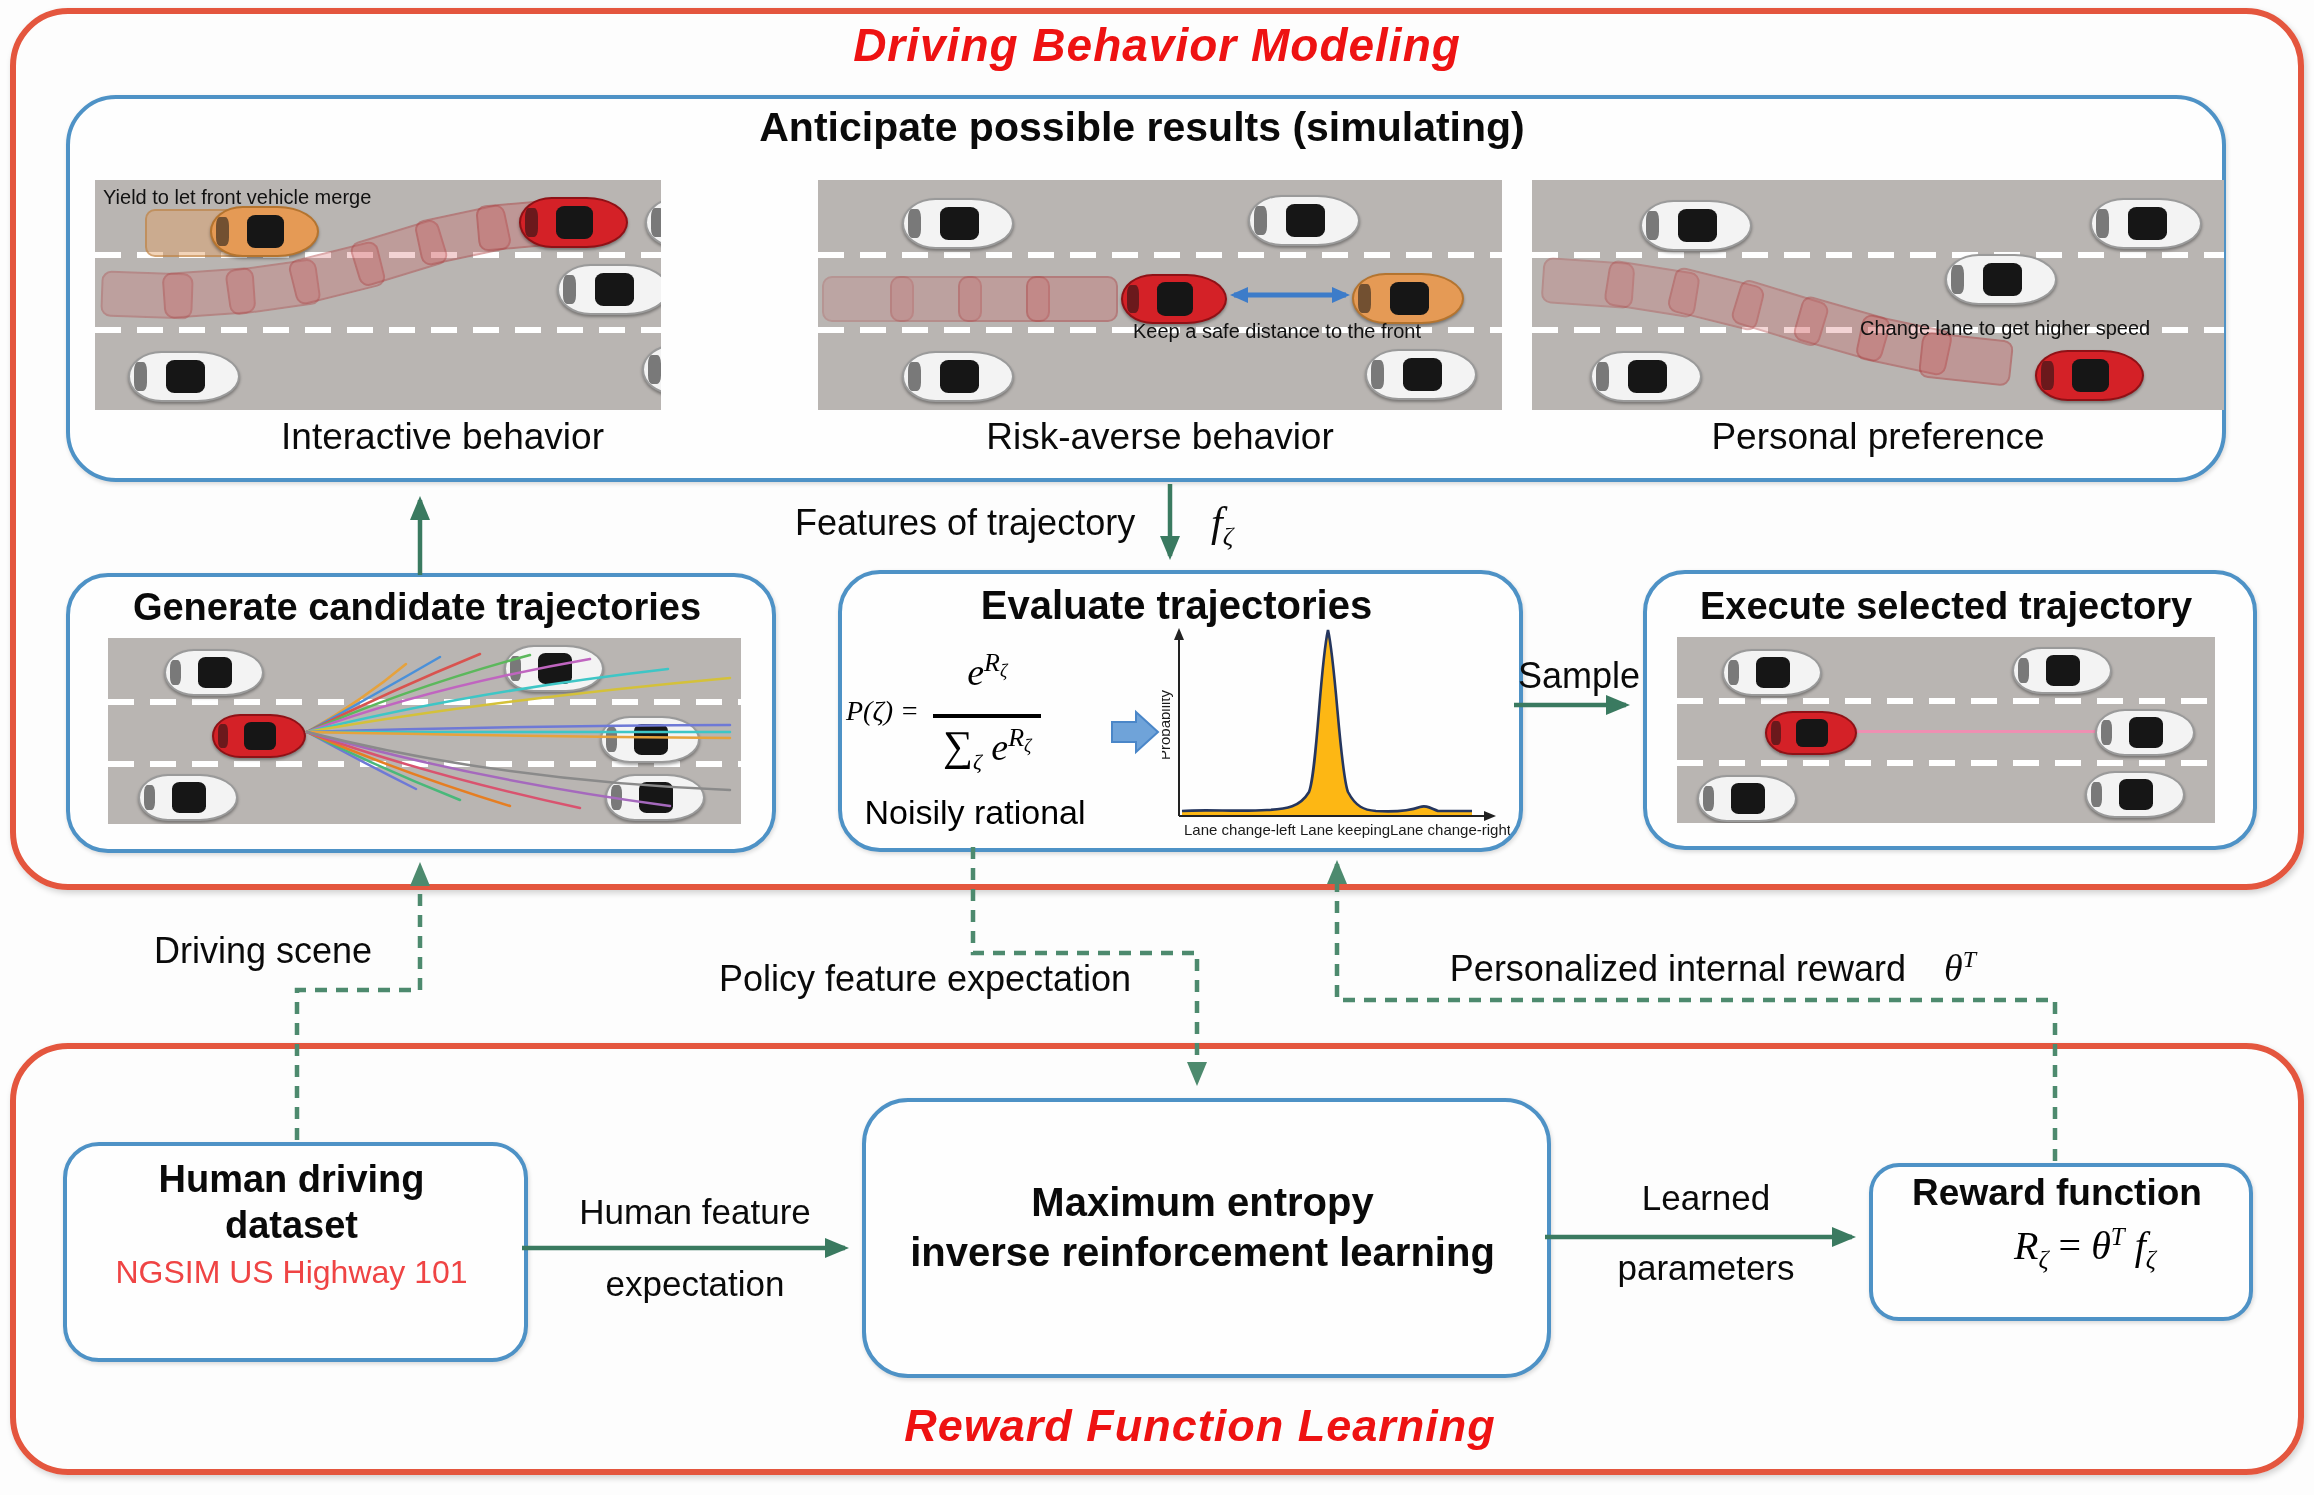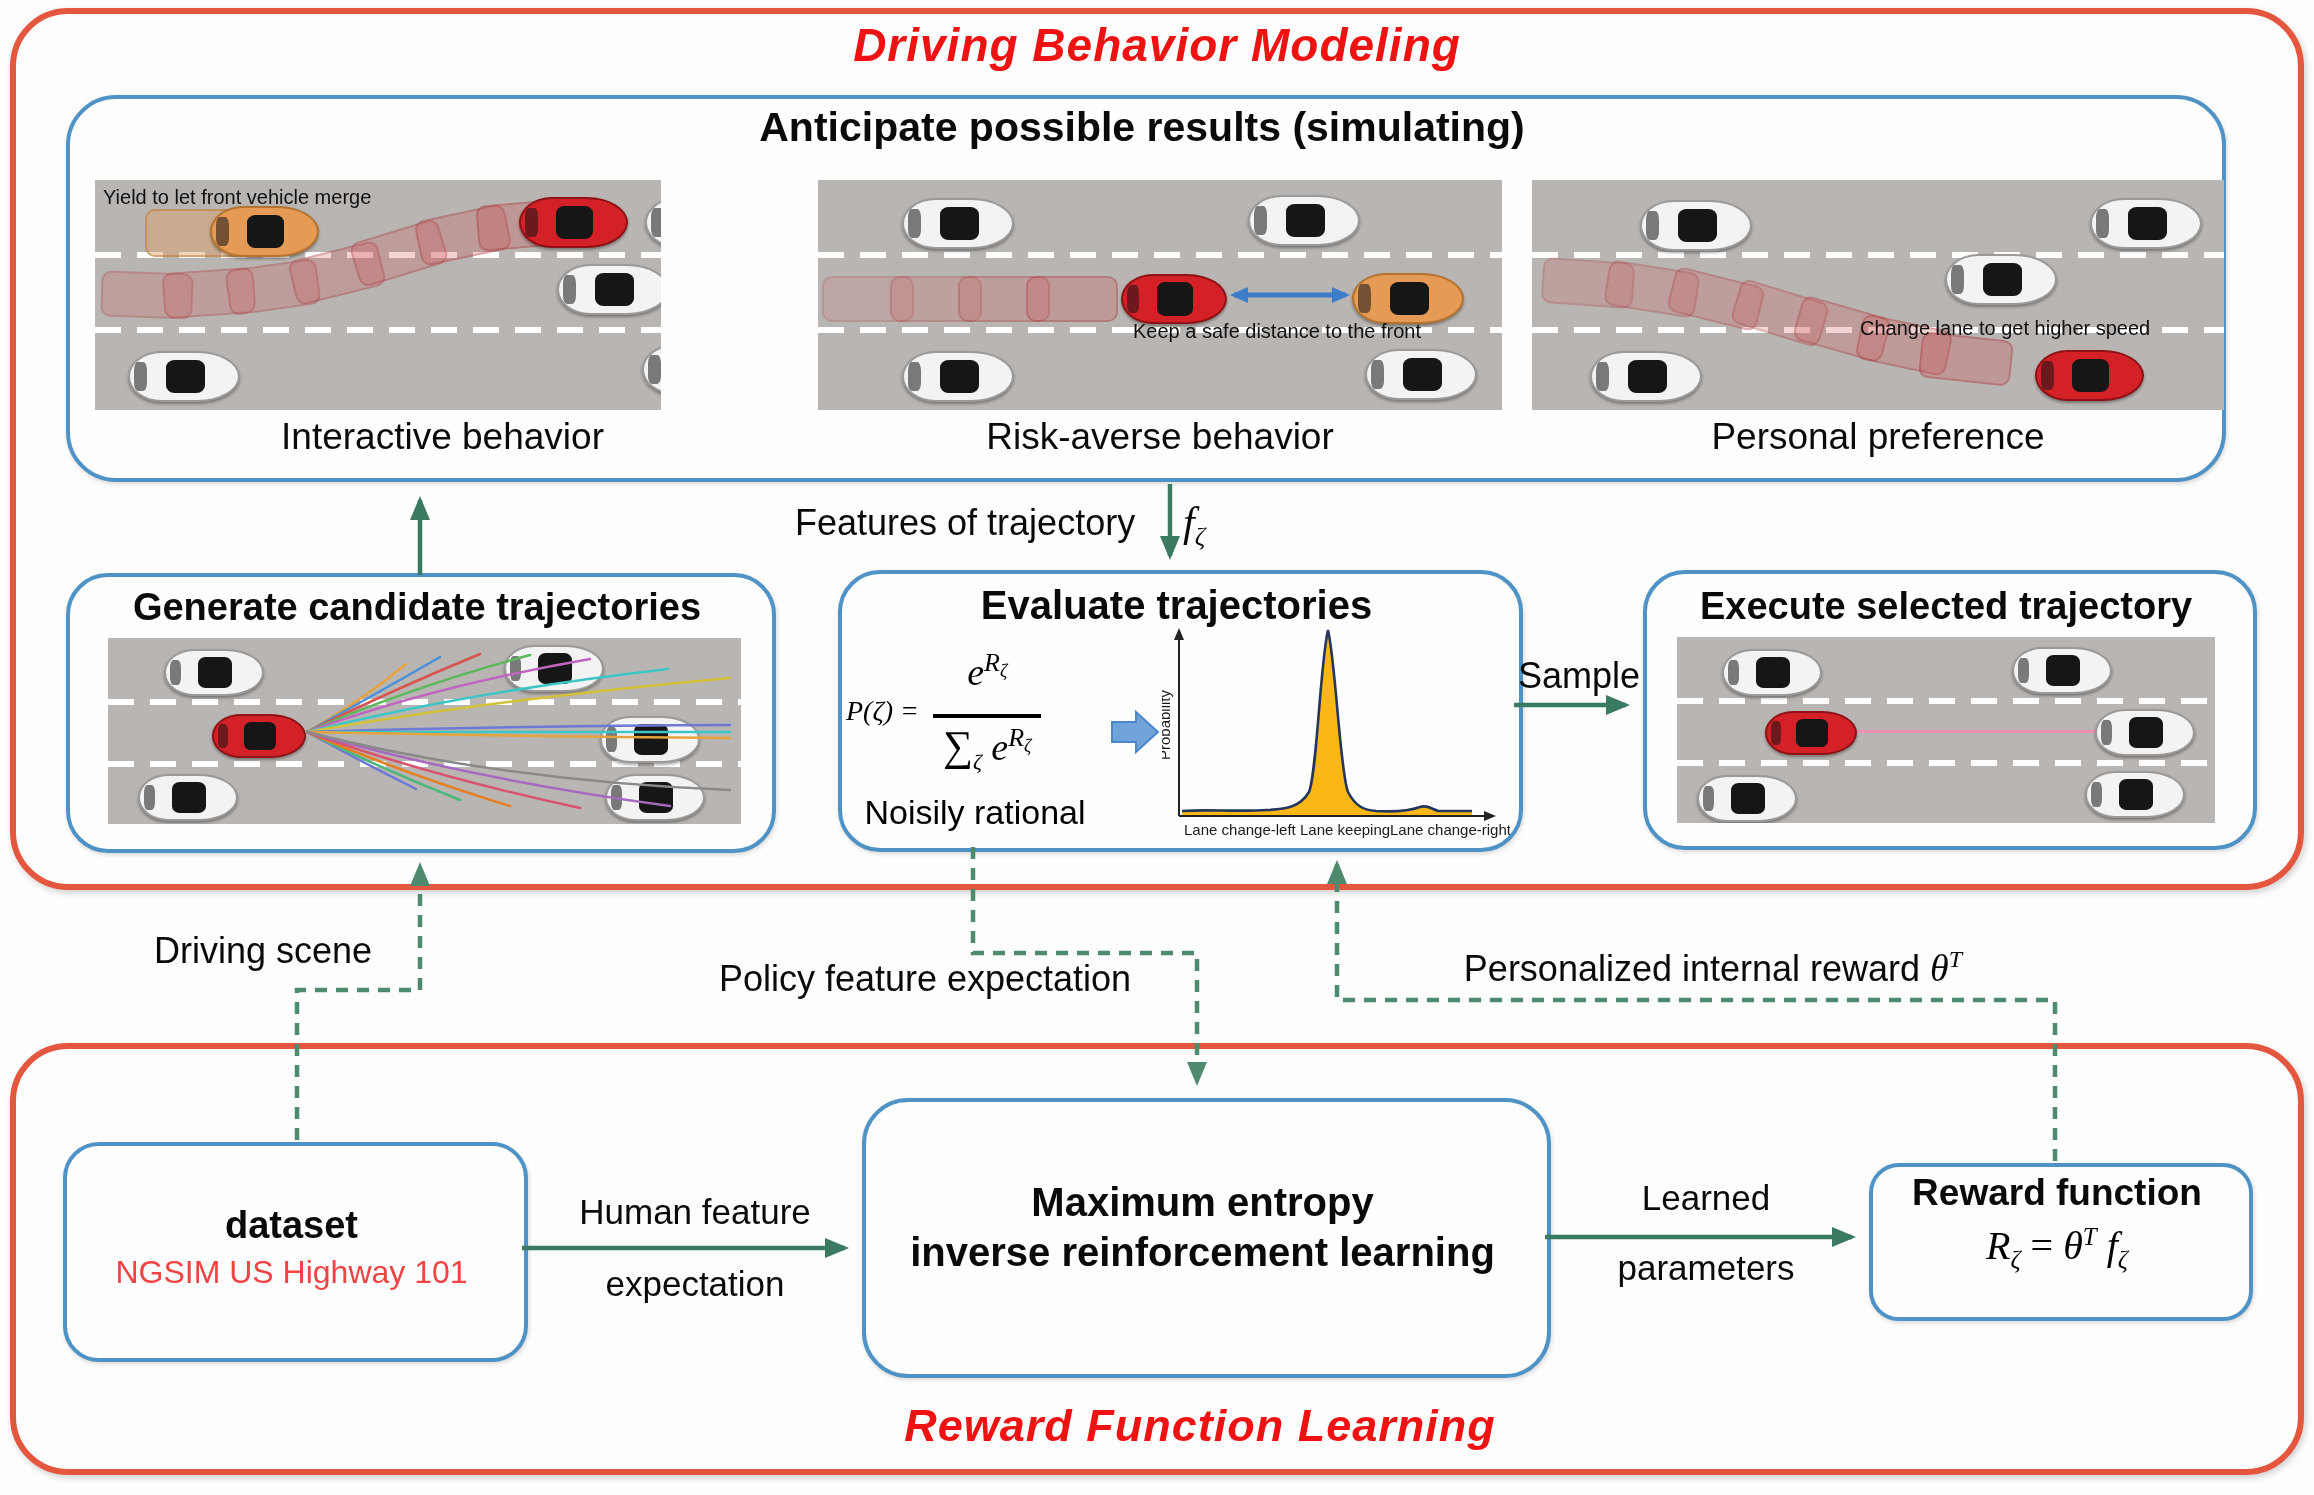--- a/index.html
+++ b/index.html
@@ -25,21 +25,21 @@
   .car{position:absolute;border-radius:30% 38% 38% 30%/50%;box-shadow:0 2px 3px rgba(0,0,0,.35);}
   .car .cabin{position:absolute;left:33%;top:14%;width:36%;height:72%;background:#161616;border-radius:22%;}
   .car .tail{position:absolute;left:4%;top:20%;width:12%;height:60%;background:rgba(20,20,20,.55);border-radius:30%;}
   .car.white{background:#f3f3f3;border:2px solid #9a9a9a;}
   .car.red{background:#d42127;border:2px solid #8f1116;}
   .car.orange{background:#e59a55;border:2px solid #b4742f;}
   .ghost{position:absolute;background:rgba(205,80,82,.38);border:2px solid rgba(160,50,52,.45);border-radius:10px;}
   .ghost.o{background:rgba(226,160,100,.45);border-color:rgba(180,116,47,.5);}
   
   .lbl{position:absolute;font-size:36px;color:#0a0a0a;}
-  .math{font-family:"Liberation Serif",serif;font-style:italic;}
+  .math{font-family:"Liberation Serif",serif;font-style:italic;margin-left:28px;}
   
   .frm{position:absolute;display:flex;align-items:center;font-family:"Liberation Serif",serif;
        font-style:italic;color:#000;}
   .frm .lhs{font-size:28px;margin-right:14px;white-space:nowrap;}
   .frac{display:flex;flex-direction:column;align-items:center;}
   .frac .num{font-size:38px;padding:0 14px 20px 14px;}
   .frac .den{font-size:38px;border-top:4px solid #000;padding:4px 10px 0 10px;}
   sup,sub{font-style:italic;}
   .plot-tick{font-size:15px;fill:#1a1a1a;font-family:"Liberation Sans",sans-serif;}
   .small-note{position:absolute;font-size:34px;color:#000000;text-align:center;}
@@ -289,20 +289,21 @@
     <span class="math" style="font-size:38px;"><span>θ</span><sup style="font-size:24px;">T</sup></span></div>
   <div class="lbl" style="left:540px;top:1192px;width:310px;text-align:center;font-size:35px;">Human feature</div>
   <div class="lbl" style="left:540px;top:1256px;width:310px;text-align:center;font-size:35px;margin-top:8px;">expectation</div>
   <div class="lbl" style="left:1556px;top:1178px;width:300px;text-align:center;font-size:35px;">Learned</div>
   <div class="lbl" style="left:1556px;top:1248px;width:300px;text-align:center;font-size:35px;">parameters</div>
 
   <div class="red-frame" style="left:10px;top:1043px;width:2282px;height:420px;"></div>
   <div class="section-title" style="top:1400px;left:540px;width:1320px;font-size:45px;">Reward Function Learning</div>
 
   <div class="blue-box" style="left:63px;top:1142px;width:457px;height:212px;border-radius:36px;"></div>
+  <div class="box-title" style="top:1158px;left:63px;width:457px;font-size:38px;">Human driving</div>
   <div class="box-title" style="top:1204px;left:63px;width:457px;font-size:38px;">dataset</div>
   <div class="abs center" style="top:1254px;left:63px;width:457px;font-size:32px;color:#ef4444;">NGSIM US Highway 101</div>
 
   <div class="blue-box" style="left:862px;top:1098px;width:681px;height:272px;border-radius:46px;"></div>
   <div class="box-title" style="top:1180px;left:862px;width:681px;font-size:40px;">Maximum entropy</div>
   <div class="box-title" style="top:1230px;left:862px;width:681px;font-size:40px;">inverse reinforcement learning</div>
 
   <div class="blue-box" style="left:1869px;top:1163px;width:376px;height:150px;border-radius:30px;"></div>
   <div class="box-title" style="top:1172px;left:1869px;width:376px;font-size:37px;">Reward function</div>
   <div class="abs center math" style="top:1222px;left:1869px;width:376px;font-size:40px;color:#000;">

